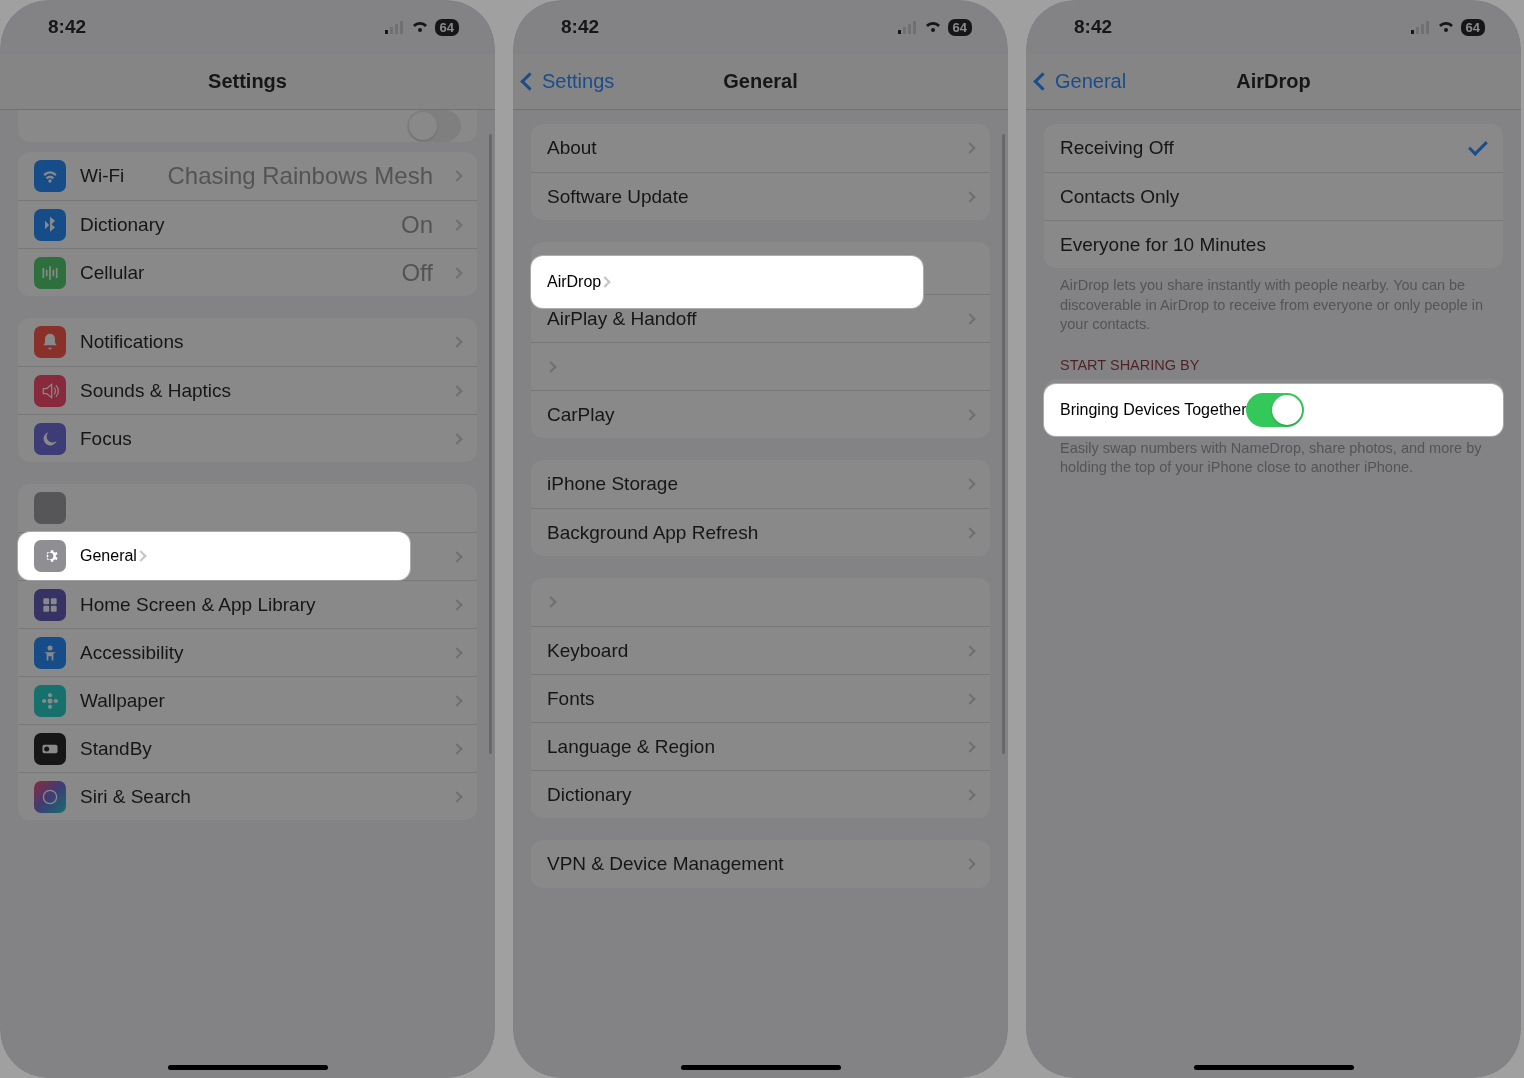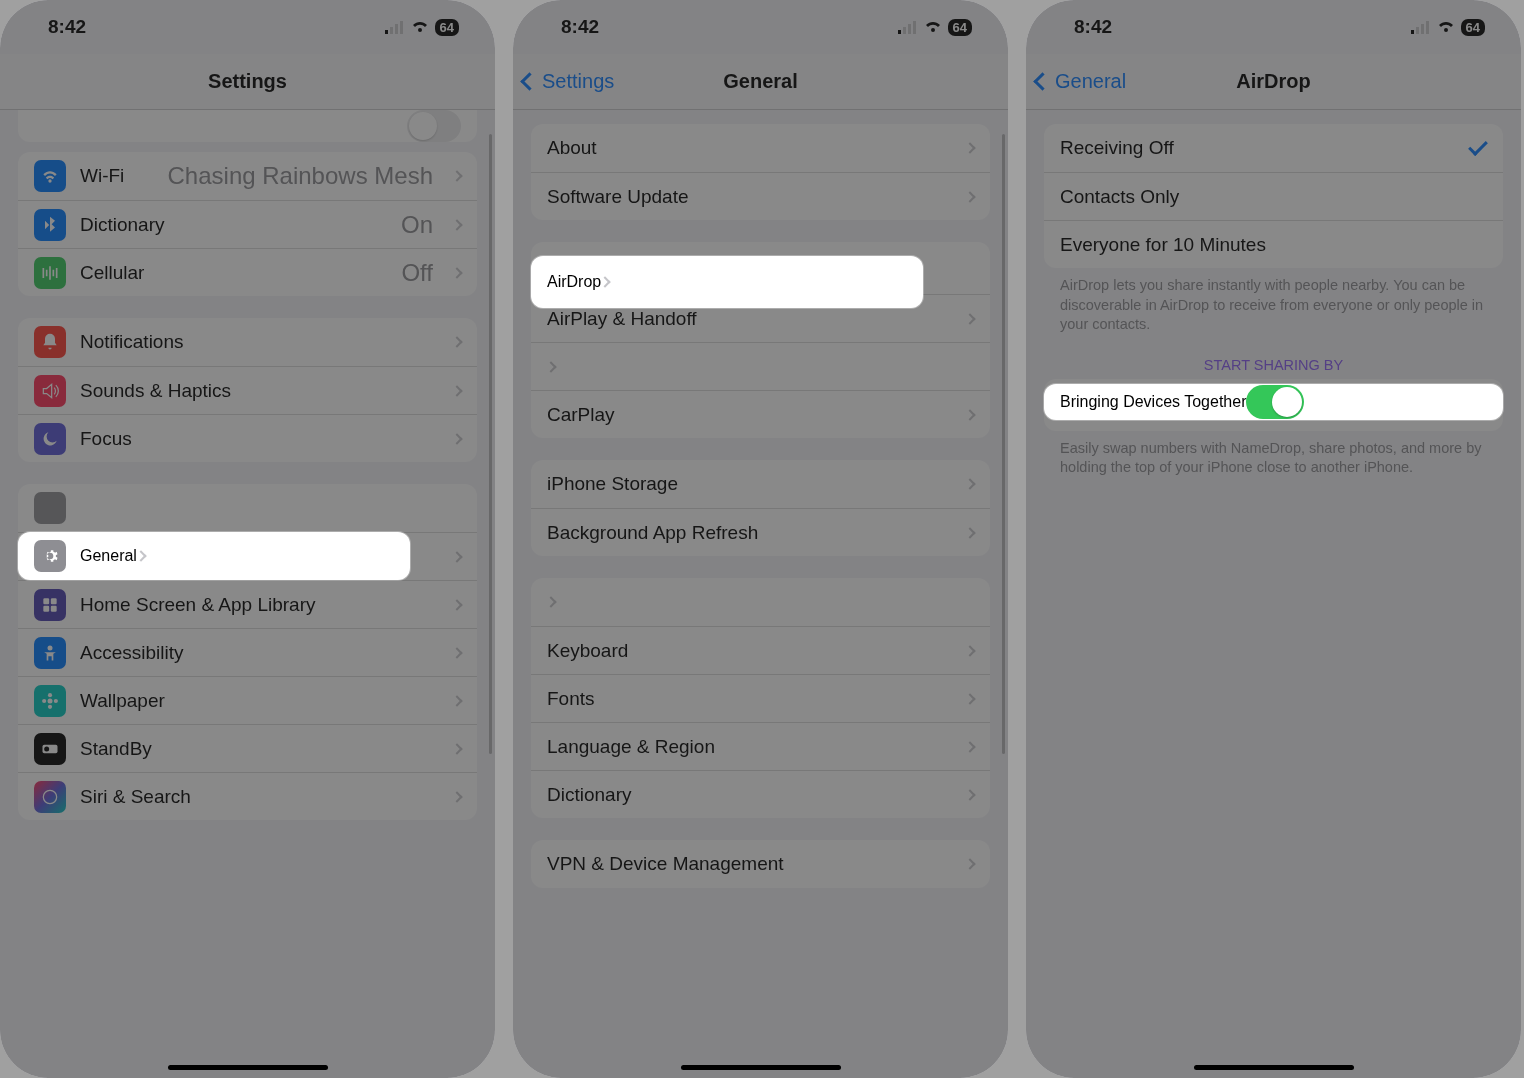--- a/index.html
+++ b/index.html
@@ -134,23 +134,22 @@
     box-shadow: 0 1px 2px rgba(0,0,0,0.25);
   }
   .footer-note {
     font-size: 14.5px;
     color: #8a8a8e;
     padding: 8px 16px 0 16px;
     line-height: 1.35;
   }
   .header-note {
     font-size: 14.5px;
-    color: #8b5cf6;
+    color: #7f1d1d;
     padding: 22px 16px 6px 16px;
-    text-align: center;
   }
   .home-indicator {
     position: absolute;
     bottom: 8px;
     left: 50%;
     transform: translateX(-50%);
     width: 160px; height: 5px;
     border-radius: 3px;
     background: #000;
     z-index: 6;
@@ -518,19 +517,19 @@
 
     <div class="header-note">START SHARING BY</div>
     <div class="group" style="margin-top:0">
       <div class="row" style="min-height:52px;">
         <span class="label">&nbsp;</span>
       </div>
     </div>
     <div class="footer-note">Easily swap numbers with NameDrop, share photos, and more by holding the top of your iPhone close to another iPhone.</div>
   </div>
 
-  <div class="highlight-wrap" style="left:18px;right:18px;top:384px;height:36px;">
+  <div class="highlight-wrap" style="left:18px;right:18px;top:384px;height:52px;">
     <span class="label">Bringing Devices Together</span>
     <span class="toggle"></span>
   </div>
 
   <div class="home-indicator"></div>
 </div>
 
 </body></html>

